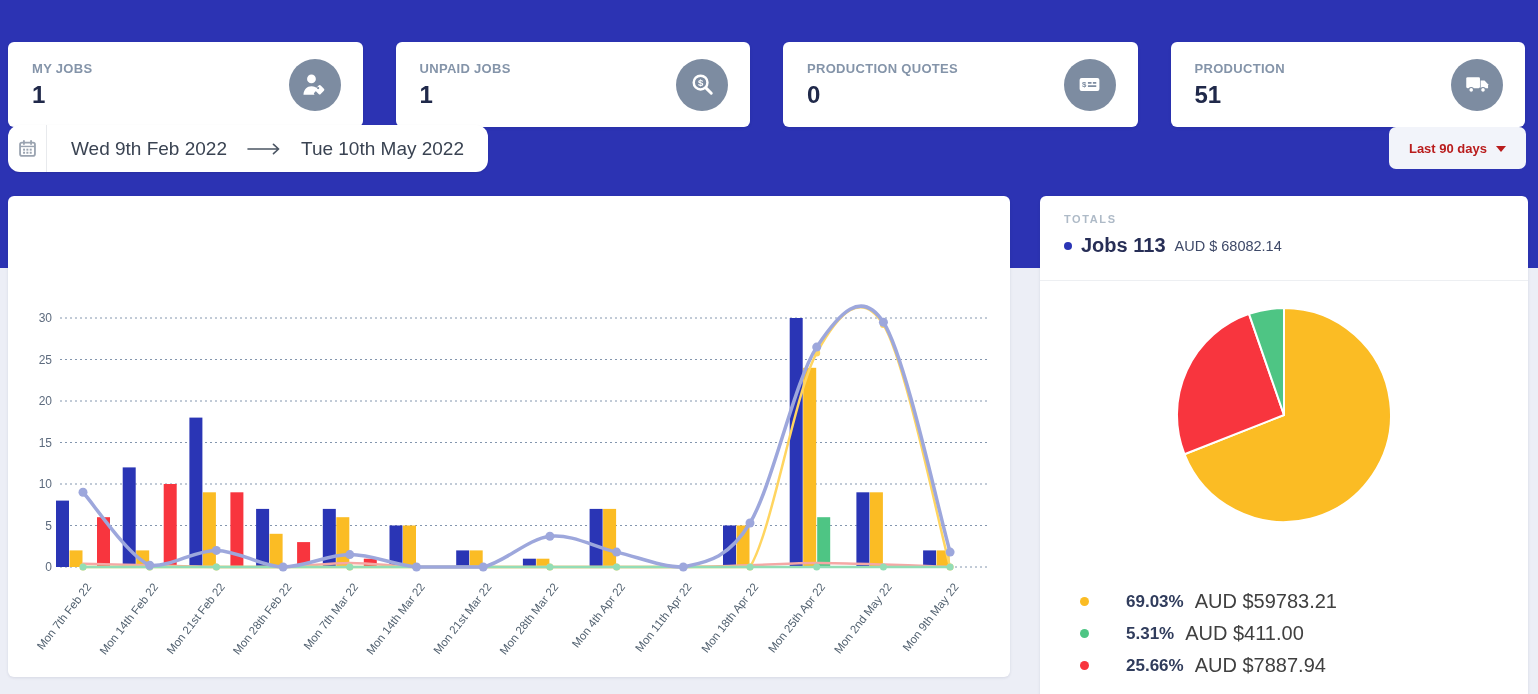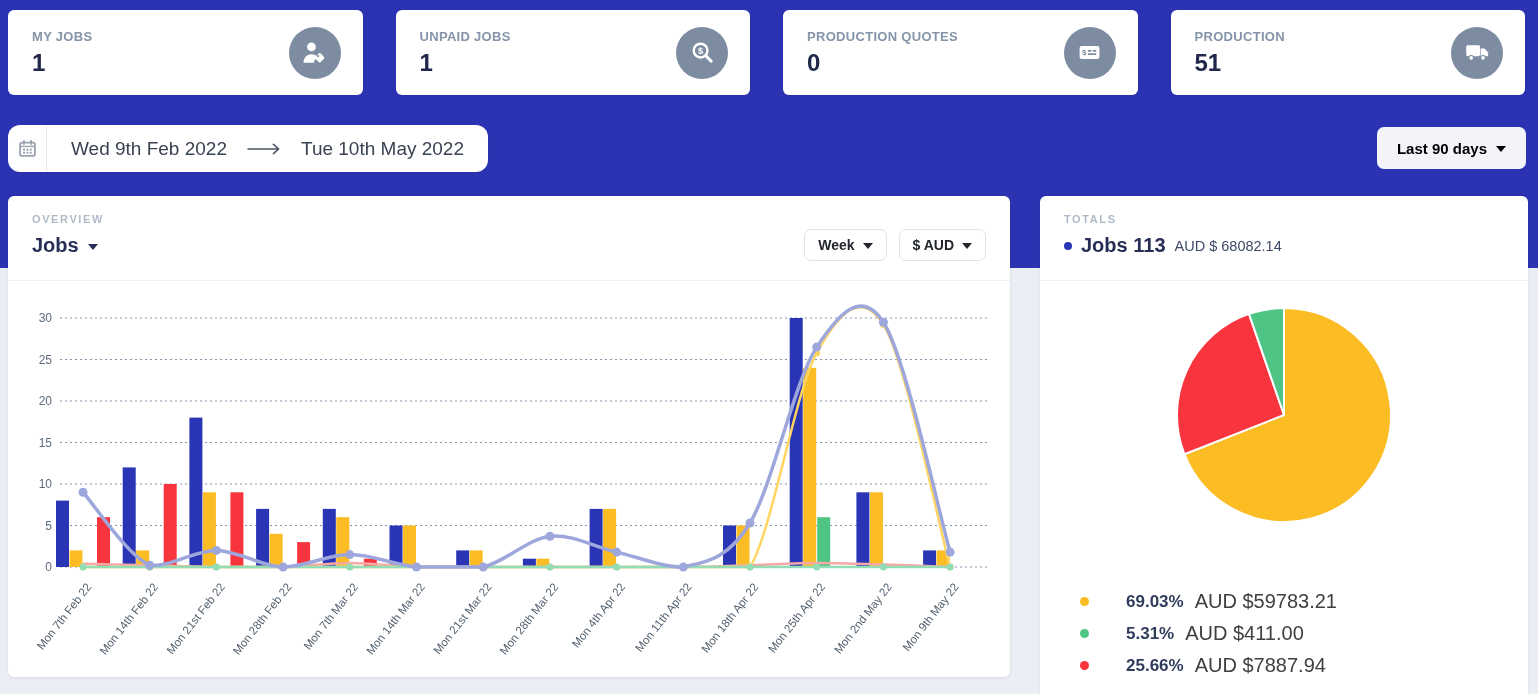--- a/index.html
+++ b/index.html
@@ -9,36 +9,36 @@
     background:#ECEEF6;
     position:relative;
     overflow:hidden;
   }
   .banner { position:absolute; top:0; left:0; width:100%; height:268px; background:#2C33B3; }
 
   
   .stats-row { position:absolute; top:10px; left:8px; width:1517px; display:flex; gap:33px; }
   .stat-card { flex:1; height:85px; background:#fff; border-radius:6px;
     display:flex; justify-content:space-between; align-items:center;
-    padding:0 22px 0 24px; box-shadow:0 1px 3px rgba(20,30,70,.12); }
+    padding:0 22px 0 24px; box-shadow:0 1px 3px rgba(20,30,70,.12);margin-top:32px; }
   .stat-info { display:flex; flex-direction:column; gap:5px; }
   .stat-label { font-size:13px; font-weight:700; color:#8494A9; letter-spacing:.3px; }
   .stat-value { font-size:24px; font-weight:700; color:#20294A; }
   .stat-icon-circle { width:52px; height:52px; border-radius:50%; background:#7D8CA1;
     display:flex; align-items:center; justify-content:center; flex:0 0 52px; }
 
   
   .date-picker { position:absolute; top:125px; left:8px; height:47px; background:#fff;
     border-radius:12px; display:flex; align-items:stretch; box-shadow:0 1px 2px rgba(20,30,70,.15); }
   .calendar-cell { width:39px; display:flex; align-items:center; justify-content:center;
     border-right:1px solid #E8EAED; }
   .date-text { display:flex; align-items:center; gap:20px; padding:0 24px; font-size:19px; color:#3A4352; }
   .preset-btn { position:absolute; top:127px; right:12px; height:42px; padding:0 20px;
-    background:#F2F4FA; border:none; border-radius:7px; font-size:15px; font-weight:700;
-    color:#000000; display:flex; align-items:center; gap:9px; cursor:pointer;
+    background:#F2F4FA; border:none; border-radius:7px; font-size:13px; font-weight:700;
+    color:#b91c1c; display:flex; align-items:center; gap:9px; cursor:pointer;
     font-family:"Liberation Sans", sans-serif; }
 
   .caret { width:0; height:0; border-left:5px solid transparent; border-right:5px solid transparent;
     border-top:6px solid currentColor; display:inline-block; margin-top:2px; }
 
   
   .overview-card { position:absolute; top:196px; left:8px; width:1002px; height:481px;
     background:#fff; border-radius:6px; box-shadow:0 1px 3px rgba(20,30,70,.10); }
   .totals-card { position:absolute; top:196px; left:1040px; width:488px; height:620px;
     background:#fff; border-radius:6px; box-shadow:0 1px 3px rgba(20,30,70,.10); }
@@ -160,39 +160,20 @@
     <span>Tue 10th May 2022</span>
   </div>
 </div>
 
 <button class="preset-btn">
   <span>Last 90 days</span>
   <span class="caret"></span>
 </button>
 
 <section class="overview-card">
-  <div class="card-header">
-    <div>
-      <div class="section-label">OVERVIEW</div>
-      <div class="metric-select">
-        <span>Jobs</span>
-        <span class="caret"></span>
-      </div>
-    </div>
-    <div class="header-buttons">
-      <button class="chip-btn">
-        <span>Week</span>
-        <span class="caret"></span>
-      </button>
-      <button class="chip-btn">
-        <span>$ AUD</span>
-        <span class="caret"></span>
-      </button>
-    </div>
-  </div>
   <svg id="combo-chart" width="982" height="380" viewBox="0 0 982 380">
       <line x1="42" y1="276" x2="970" y2="276" stroke="#8396AE" stroke-width="1" stroke-dasharray="2 3"></line>
       <text x="34" y="280" text-anchor="end" font-size="12" fill="#5D6B7E" font-family="Liberation Sans, sans-serif">0</text>
       <line x1="42" y1="234.5" x2="970" y2="234.5" stroke="#8396AE" stroke-width="1" stroke-dasharray="2 3"></line>
       <text x="34" y="238.5" text-anchor="end" font-size="12" fill="#5D6B7E" font-family="Liberation Sans, sans-serif">5</text>
       <line x1="42" y1="193" x2="970" y2="193" stroke="#8396AE" stroke-width="1" stroke-dasharray="2 3"></line>
       <text x="34" y="197" text-anchor="end" font-size="12" fill="#5D6B7E" font-family="Liberation Sans, sans-serif">10</text>
       <line x1="42" y1="151.5" x2="970" y2="151.5" stroke="#8396AE" stroke-width="1" stroke-dasharray="2 3"></line>
       <text x="34" y="155.5" text-anchor="end" font-size="12" fill="#5D6B7E" font-family="Liberation Sans, sans-serif">15</text>
       <line x1="42" y1="110" x2="970" y2="110" stroke="#8396AE" stroke-width="1" stroke-dasharray="2 3"></line>

